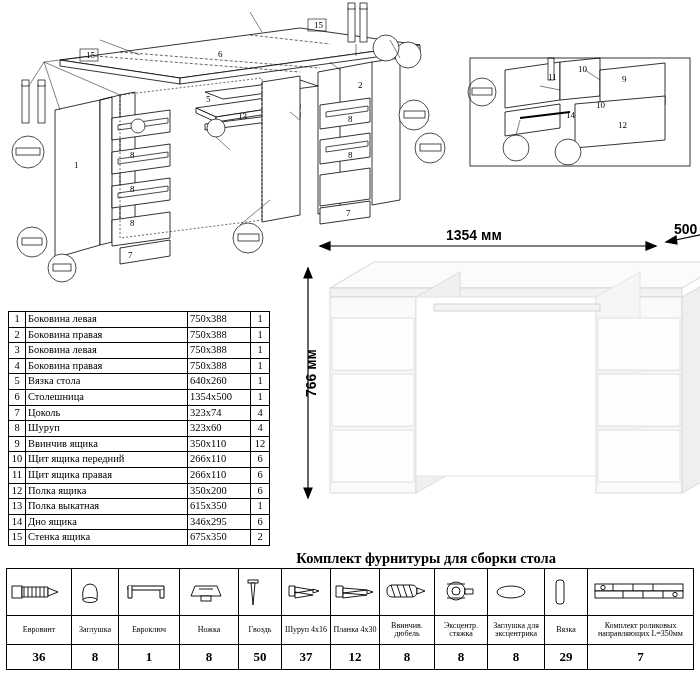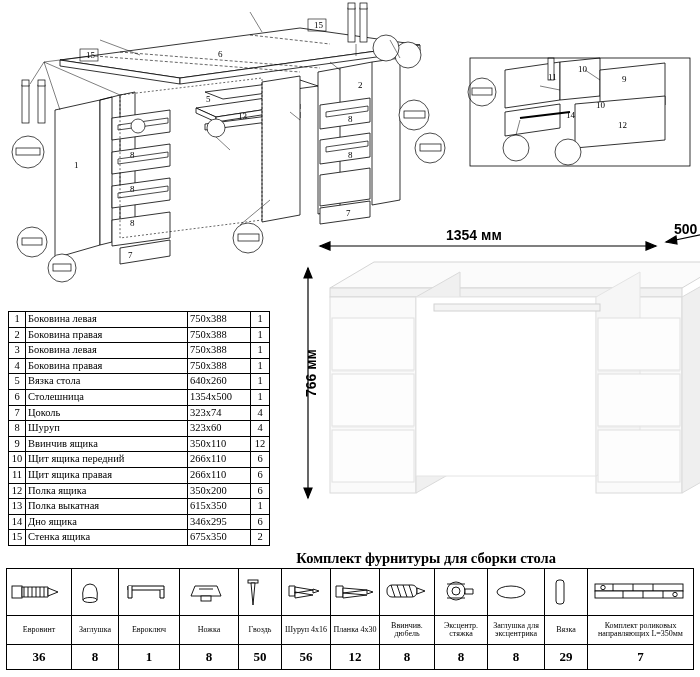--- a/index.html
+++ b/index.html
@@ -481,21 +481,21 @@
     <td class="furn-label">Заглушка для эксцентрика</td>
     <td class="furn-label">Вязка</td>
     <td class="furn-label">Комплект роликовых направляющих L=350мм</td>
   </tr>
   <tr>
     <td class="furn-count">36</td>
     <td class="furn-count">8</td>
     <td class="furn-count">1</td>
     <td class="furn-count">8</td>
     <td class="furn-count">50</td>
-    <td class="furn-count">56</td>
+    <td class="furn-count">37</td>
     <td class="furn-count">12</td>
     <td class="furn-count">8</td>
     <td class="furn-count">8</td>
     <td class="furn-count">8</td>
     <td class="furn-count">29</td>
     <td class="furn-count">7</td>
   </tr>
 </tbody>
   </table>
 

